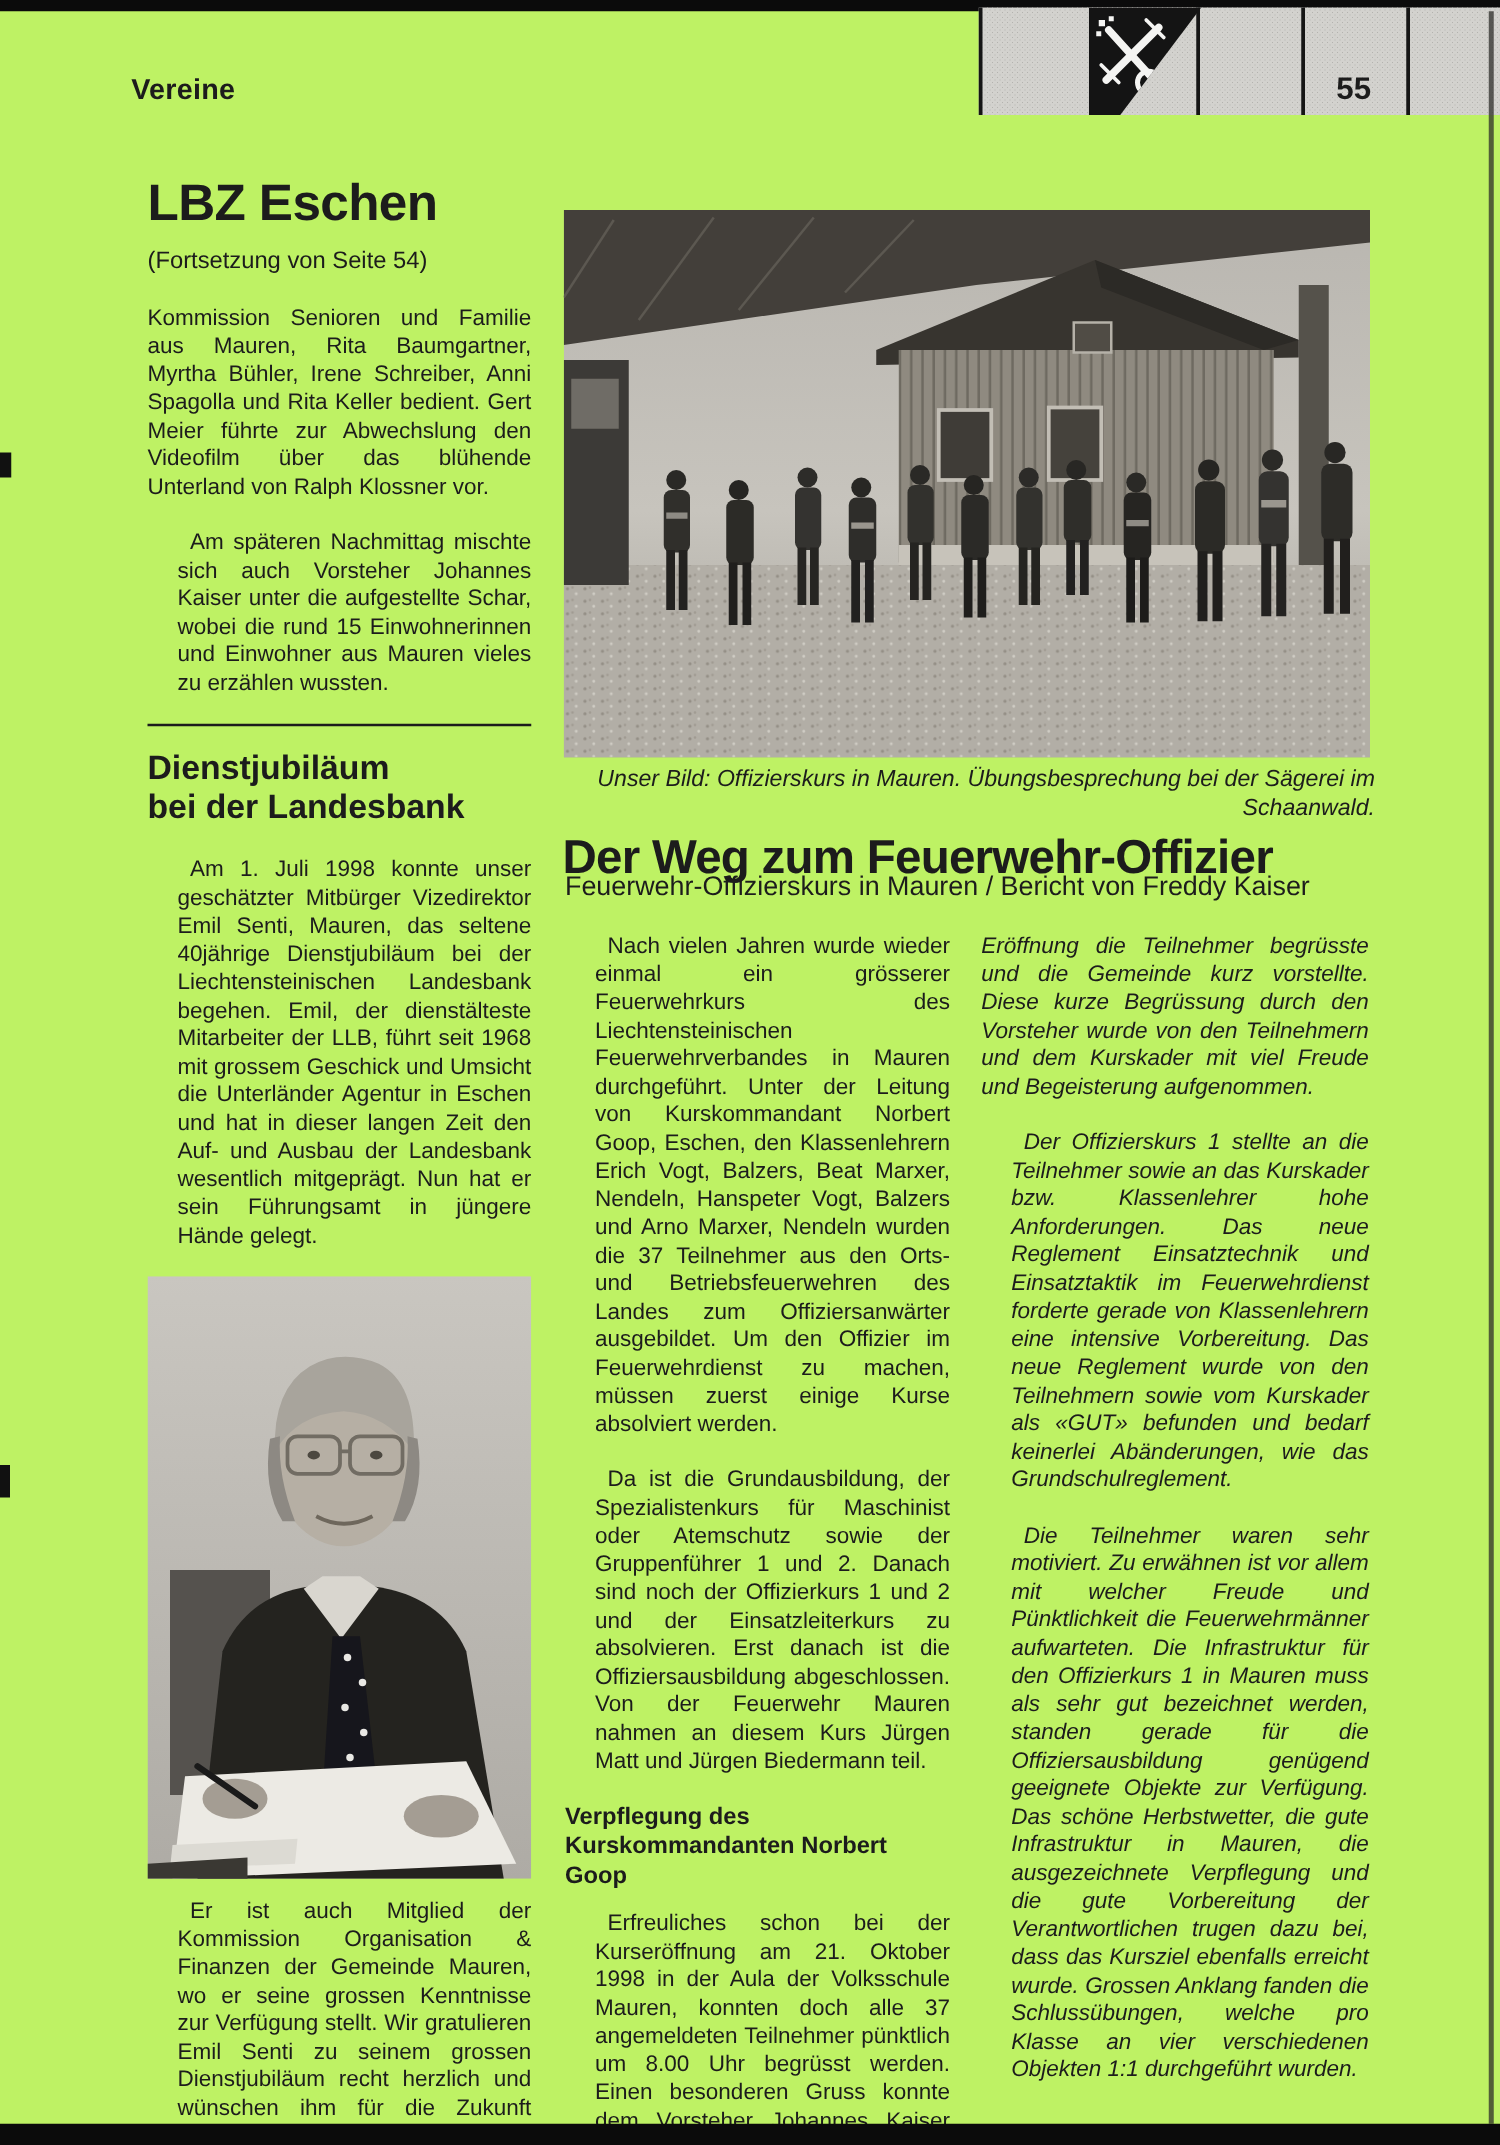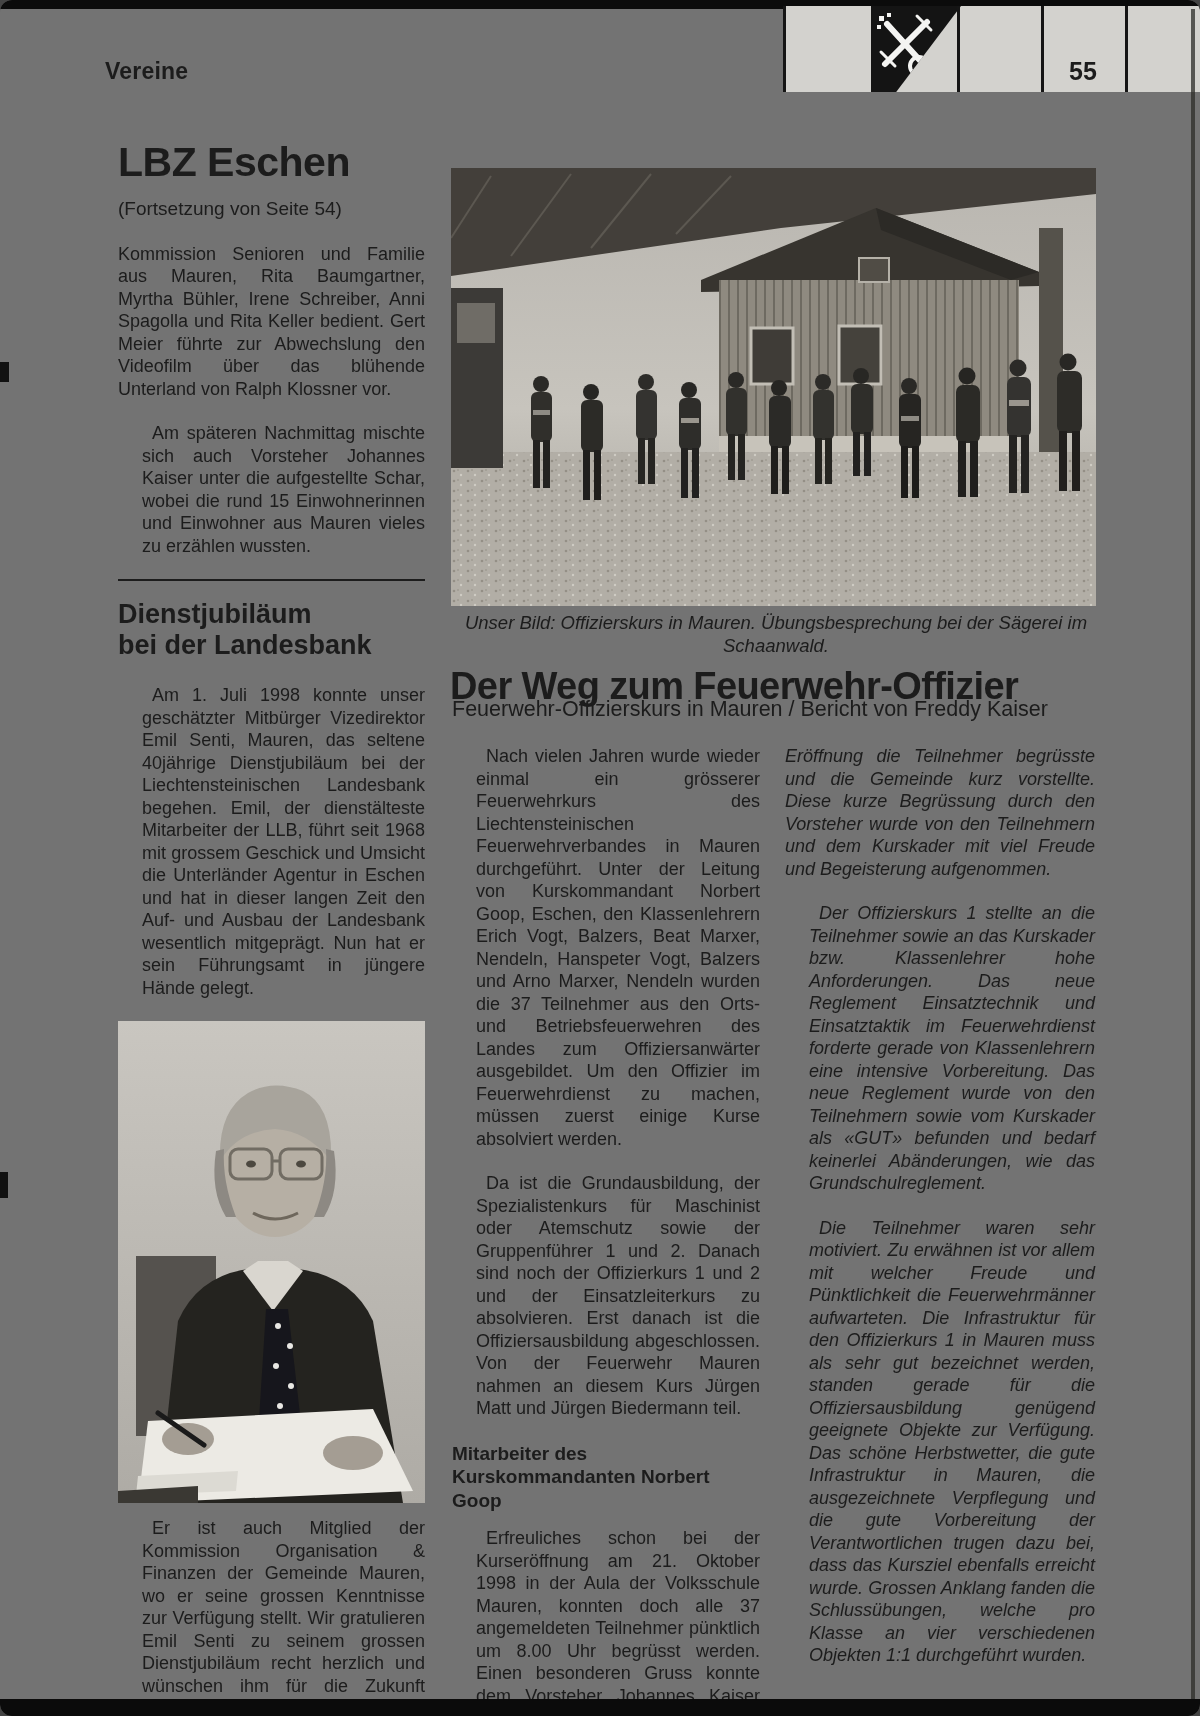--- a/index.html
+++ b/index.html
@@ -1,21 +1,20 @@
 <!DOCTYPE html>
 <html lang="de"><head>
 <meta charset="utf-8">
 <style>
   html,body{margin:0;padding:0;background:#444;}
   .page{
     position:relative;width:1200px;height:1716px;margin:0 auto;
-    background:#737373;overflow:hidden;
+    background:#bef264;overflow:hidden;
     font-family:"Liberation Sans","DejaVu Sans",sans-serif;
     color:#1c1c1c;
-    border-radius:12px;
   }
   
   .bar-top{position:absolute;left:0;top:0;width:1200px;height:9px;background:#0b0b0b;}
   .bar-bottom{position:absolute;left:0;top:1699px;width:1200px;height:17px;background:#0b0b0b;}
   .edge-right{position:absolute;left:1191px;top:9px;width:4px;height:1690px;background:#2c2c28;opacity:.75;}
   .edge-mark-a{position:absolute;left:0;top:362px;width:9px;height:20px;background:#111;}
   .edge-mark-b{position:absolute;left:0;top:1172px;width:8px;height:26px;background:#111;}
 
   
   .section-label{position:absolute;left:105px;top:58px;font-size:23px;font-weight:bold;letter-spacing:.2px;}
@@ -51,21 +50,21 @@
   .cont-note{font-size:19px;margin:0 0 30px 0;text-align:left;}
   .rule{border:0;border-top:2px solid #1c1c1c;margin:16px 0 18px 0;}
   .h-jub{font-size:27px;font-weight:bold;line-height:31px;margin:0 0 23px 0;text-align:left;}
   .h-jub span{display:block;}
   .portrait-photo{width:307px;height:482px;margin:4px 0 14px 0;}
   .portrait-photo svg{display:block;}
 
   
   .group-photo{position:absolute;left:451px;top:168px;width:645px;height:438px;}
   .photo-caption{position:absolute;left:452px;top:611px;width:648px;
-    font-size:18.5px;font-style:italic;line-height:23px;text-align:center;}
+    font-size:18.5px;font-style:italic;line-height:23px;text-align:right;}
   .headline{position:absolute;left:450px;top:640px;width:660px;
     font-size:38px;font-weight:bold;letter-spacing:-.6px;line-height:42px;text-align:left;}
   .subheadline{position:absolute;left:452px;top:697px;width:660px;
     font-size:21.5px;font-weight:500;text-align:left;}
   .kurs-subhead{font-size:19px;font-weight:bold;line-height:23.5px;margin:6px 0 15px 0;text-align:left;}
   .kurs-subhead span{display:block;}
   .signature{margin-top:32px;text-align:right;padding-right:2px;}
   .signature div{line-height:24px;}
 </style>
 </head>
@@ -279,21 +278,21 @@
   </div>
 
   <div class="photo-caption">Unser Bild: Offizierskurs in Mauren. Übungsbesprechung bei der Sägerei im Schaanwald.</div>
   <h1 class="headline">Der Weg zum Feuerwehr-Offizier</h1>
   <div class="subheadline">Feuerwehr-Offizierskurs in Mauren / Bericht von Freddy Kaiser</div>
 
   <div class="col col-mid">
     <p class="ind">Nach vielen Jahren wurde wieder einmal ein grösserer Feuerwehrkurs des Liechtensteinischen Feuerwehrverbandes in Mauren durchgeführt. Unter der Leitung von Kurskommandant Norbert Goop, Eschen, den Klassenlehrern Erich Vogt, Balzers, Beat Marxer, Nendeln, Hanspeter Vogt, Balzers und Arno Marxer, Nendeln wurden die 37 Teilnehmer aus den Orts- und Betriebsfeuerwehren des Landes zum Offiziersanwärter ausgebildet. Um den Offizier im Feuerwehrdienst zu machen, müssen zuerst einige Kurse absolviert werden.</p>
     <p class="ind">Da ist die Grundausbildung, der Spezialistenkurs für Maschinist oder Atemschutz sowie der Gruppenführer 1 und 2. Danach sind noch der Offizierkurs 1 und 2 und der Einsatzleiterkurs zu absolvieren. Erst danach ist die Offiziersausbildung abgeschlossen. Von der Feuerwehr Mauren nahmen an diesem Kurs Jürgen Matt und Jürgen Biedermann teil.</p>
     <h3 class="kurs-subhead">
-      <span>Mitarbeiter des</span>
+      <span>Verpflegung des</span>
       <span>Kurskommandanten Norbert Goop</span>
     </h3>
     <p class="ind">Erfreuliches schon bei der Kurseröffnung am 21. Oktober 1998 in der Aula der Volksschule Mauren, konnten doch alle 37 angemeldeten Teilnehmer pünktlich um 8.00 Uhr begrüsst werden. Einen besonderen Gruss konnte dem Vorsteher Johannes Kaiser von Mauren entgegengebracht werden. Es war das erste Mal an einem Feuerwehrkurs, dass ein Gemeindevorsteher zur</p>
   </div>
 
   <div class="col col-right">
     <p>Eröffnung die Teilnehmer begrüsste und die Gemeinde kurz vorstellte. Diese kurze Begrüssung durch den Vorsteher wurde von den Teilnehmern und dem Kurskader mit viel Freude und Begeisterung aufgenommen.</p>
     <p class="ind">Der Offizierskurs 1 stellte an die Teilnehmer sowie an das Kurskader bzw. Klassenlehrer hohe Anforderungen. Das neue Reglement Einsatztechnik und Einsatztaktik im Feuerwehrdienst forderte gerade von Klassenlehrern eine intensive Vorbereitung. Das neue Reglement wurde von den Teilnehmern sowie vom Kurskader als «GUT» befunden und bedarf keinerlei Abänderungen, wie das Grundschulreglement.</p>
     <p class="ind">Die Teilnehmer waren sehr motiviert. Zu erwähnen ist vor allem mit welcher Freude und Pünktlichkeit die Feuerwehrmänner aufwarteten. Die Infrastruktur für den Offizierkurs 1 in Mauren muss als sehr gut bezeichnet werden, standen gerade für die Offiziersausbildung genügend geeignete Objekte zur Verfügung. Das schöne Herbstwetter, die gute Infrastruktur in Mauren, die ausgezeichnete Verpflegung und die gute Vorbereitung der Verantwortlichen trugen dazu bei, dass das Kursziel ebenfalls erreicht wurde. Grossen Anklang fanden die Schlussübungen, welche pro Klasse an vier verschiedenen Objekten 1:1 durchgeführt wurden.</p>
     <div class="signature">

